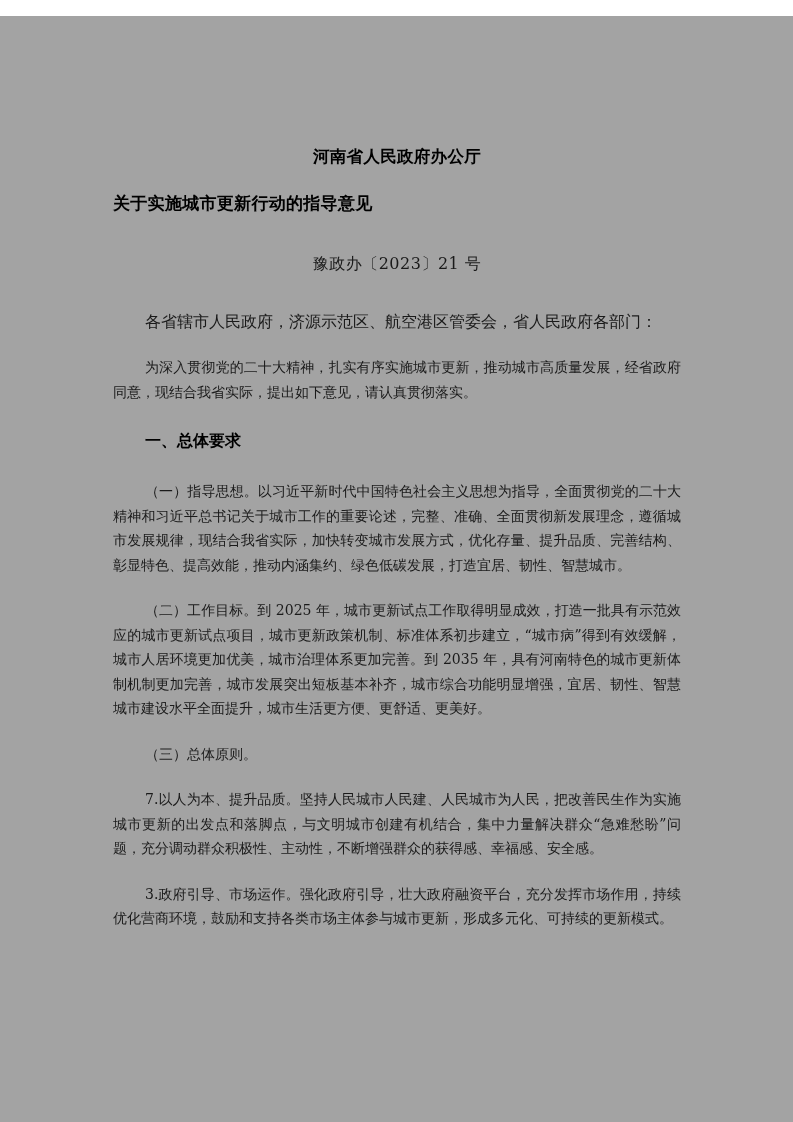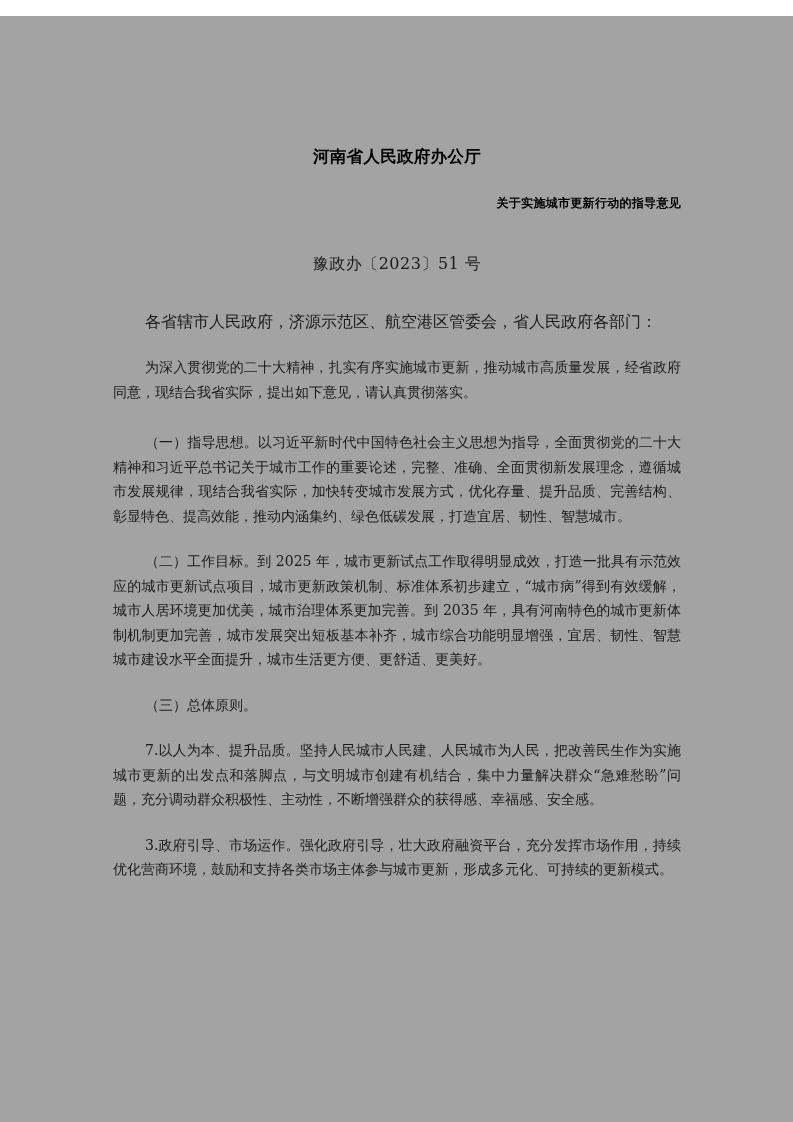--- a/index.html
+++ b/index.html
@@ -27,23 +27,23 @@
     font-weight: bold;
     font-size: 16.5px;
     line-height: 26px;
     text-align: center;
     color: #000000;
     letter-spacing: 0.3px;
   }
   .doc-title-2 {
     font-family: "DejaVu Sans", "Liberation Sans", sans-serif;
     font-weight: bold;
-    font-size: 12px;
+    font-size: 17px;
     line-height: 26px;
-    text-align: right;
+    text-align: left;
     color: #000000;
     letter-spacing: 0.3px;
     margin-top: 20px;
   }
   .doc-number {
     font-family: "DejaVu Serif", "Liberation Serif", serif;
     font-size: 16px;
     line-height: 26px;
     text-align: center;
     color: #1a1a1a;
@@ -85,26 +85,27 @@
 </head>
 <body>
 
 <div class="page">
   <div class="content">
 
     <div class="doc-title">河南省人民政府办公厅</div>
 
     <div class="doc-title-2">关于实施城市更新行动的指导意见</div>
 
-    <div class="doc-number">豫政办〔2023〕51 号</div>
+    <div class="doc-number">豫政办〔2023〕21 号</div>
 
     <div class="addressee">各省辖市人民政府，济源示范区、航空港区管委会，省人民政府各部门：</div>
 
     <div class="para">为深入贯彻党的二十大精神，扎实有序实施城市更新，推动城市高质量发展，经省政府同意，现结合我省实际，提出如下意见，请认真贯彻落实。</div>
 
+    <div class="section-heading">一、总体要求</div>
 
     <div class="para para-first-sub">（一）指导思想。以习近平新时代中国特色社会主义思想为指导，全面贯彻党的二十大精神和习近平总书记关于城市工作的重要论述，完整、准确、全面贯彻新发展理念，遵循城市发展规律，现结合我省实际，加快转变城市发展方式，优化存量、提升品质、完善结构、彰显特色、提高效能，推动内涵集约、绿色低碳发展，打造宜居、韧性、智慧城市。</div>
 
     <div class="para">（二）工作目标。到 2025 年，城市更新试点工作取得明显成效，打造一批具有示范效应的城市更新试点项目，城市更新政策机制、标准体系初步建立，“城市病”得到有效缓解，城市人居环境更加优美，城市治理体系更加完善。到 2035 年，具有河南特色的城市更新体制机制更加完善，城市发展突出短板基本补齐，城市综合功能明显增强，宜居、韧性、智慧城市建设水平全面提升，城市生活更方便、更舒适、更美好。</div>
 
     <div class="para">（三）总体原则。</div>
 
     <div class="para">7.以人为本、提升品质。坚持人民城市人民建、人民城市为人民，把改善民生作为实施城市更新的出发点和落脚点，与文明城市创建有机结合，集中力量解决群众“急难愁盼”问题，充分调动群众积极性、主动性，不断增强群众的获得感、幸福感、安全感。</div>
 
     <div class="para">3.政府引导、市场运作。强化政府引导，壮大政府融资平台，充分发挥市场作用，持续优化营商环境，鼓励和支持各类市场主体参与城市更新，形成多元化、可持续的更新模式。</div>

